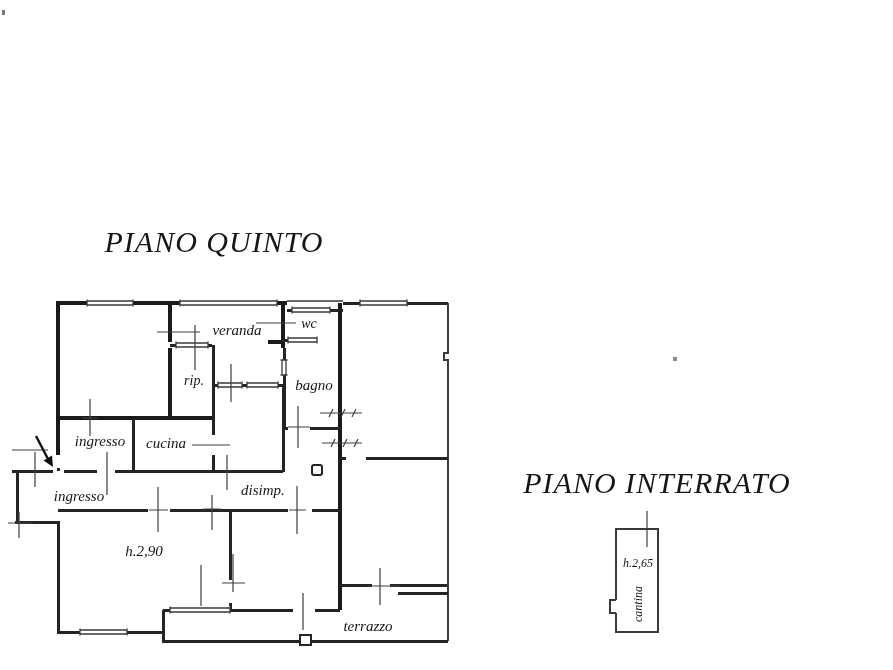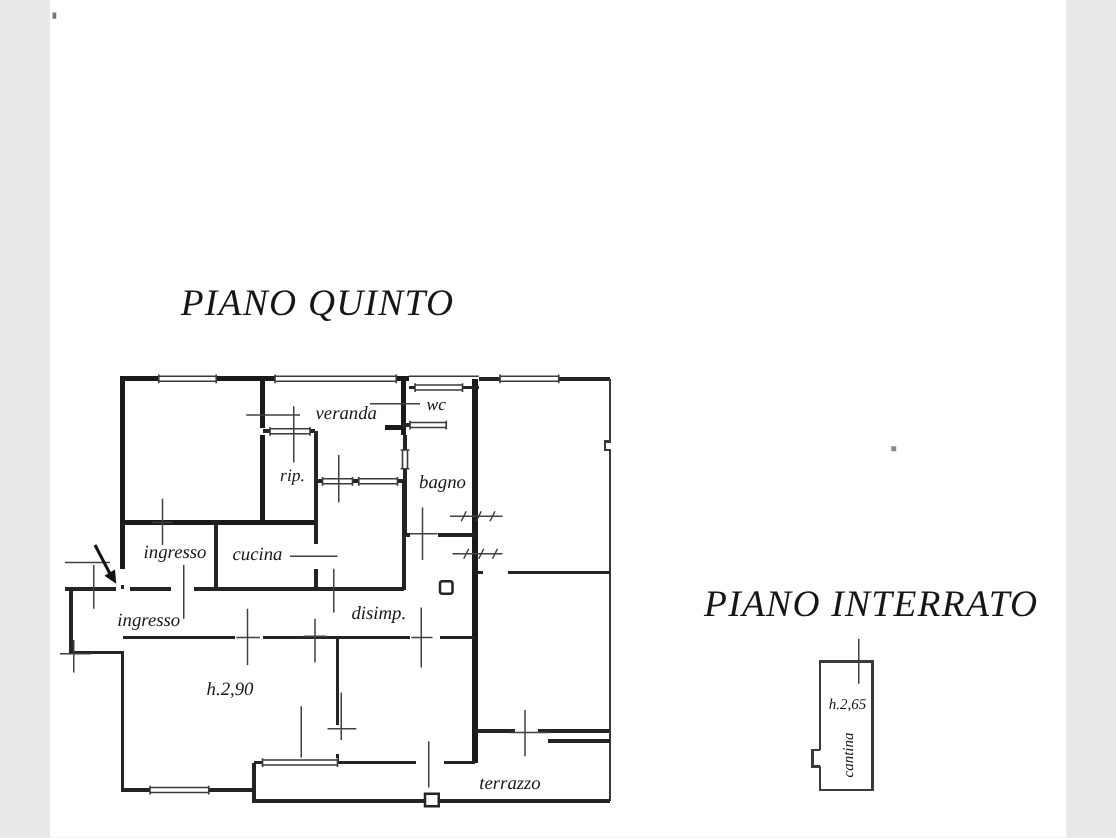--- a/index.html
+++ b/index.html
@@ -1,17 +1,17 @@
 <!DOCTYPE html>
 <html><head>
 <meta charset="utf-8">
 <style>
   html,body { margin:0; padding:0; background:#e8e8e8; }
   .page {
-    width:813px; height:670px; background:#ffffff;
+    width:893px; height:670px; background:#ffffff;
     position:relative; overflow:hidden; margin:0 auto;
     font-family:"Liberation Serif","DejaVu Serif",serif;
   }
   svg { position:absolute; left:0; top:0; }
 
   
   .w-h   { stroke:#1a1a1a; stroke-width:4.2; fill:none; }
   .w-m   { stroke:#242424; stroke-width:3;   fill:none; }
   .w-t   { stroke:#3a3a3a; stroke-width:2.2; fill:none; }
   .mask  { stroke:#ffffff; stroke-width:7.5; fill:none; }

